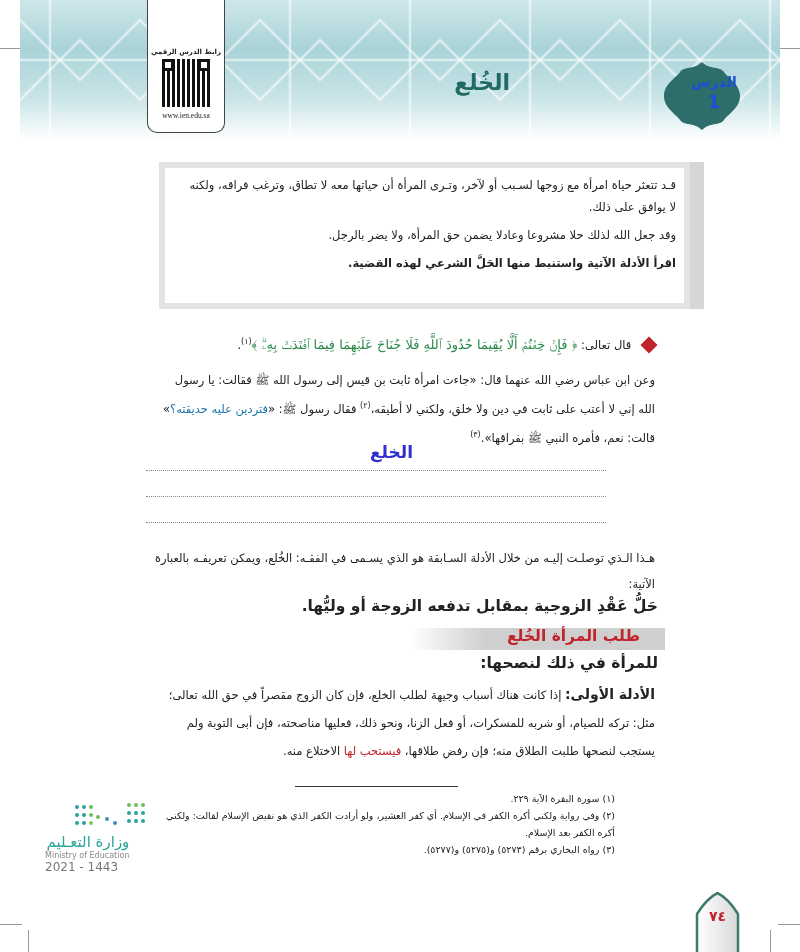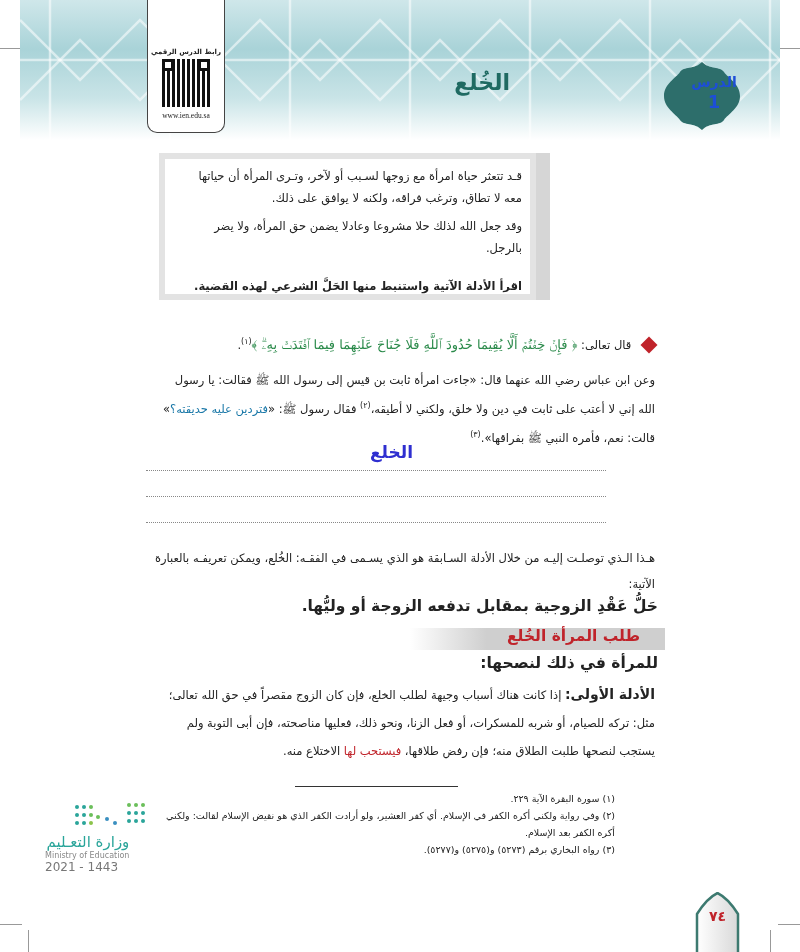--- a/index.html
+++ b/index.html
@@ -14,21 +14,21 @@
      repeating-linear-gradient(90deg,#111 0 3px,#fff 3px 5px),#fff;position:relative;}
   .qr-code::before,.qr-code::after{content:"";position:absolute;width:12px;height:12px;border:3px solid #111;background:#fff;box-sizing:border-box;}
   .qr-code::before{left:0;top:0;}
   .qr-code::after{right:0;top:0;}
   .qr-url{font-family:"Liberation Serif",serif;font-size:7.5px;margin-top:4px;}
   .lesson-title{position:absolute;left:400px;top:70px;width:110px;text-align:right;font-size:22px;font-weight:bold;color:#1f6a62;direction:rtl;}
   .lesson-badge{position:absolute;left:664px;top:62px;width:76px;height:68px;}
   .lesson-badge .txt{position:absolute;left:12px;top:12px;width:100%;text-align:center;color:#1d4ed8;font-weight:bold;direction:rtl;line-height:1.2;}
   .lesson-badge .t1{font-size:14px;}
   .lesson-badge .t2{font-size:18px;}
-  .intro-box{position:absolute;left:165px;top:159px;width:365px;height:135px;background:#fff;direction:rtl;
+  .intro-box{position:absolute;left:165px;top:168px;width:519px;height:135px;background:#fff;direction:rtl;
     box-shadow:0 0 0 6px #e3e3e3, 14px 0 0 6px #d6d6d6;}
   .intro-box p{margin:0;font-size:11.5px;line-height:22px;padding:0 8px 0 18px;}
   .intro-box .bold{font-weight:bold;}
   .content{position:absolute;left:155px;width:500px;direction:rtl;font-size:11.5px;line-height:24px;}
   .quran-line{top:330px;}
   .quran-marker{display:inline-block;width:12px;height:12px;background:#c0232a;transform:rotate(45deg);margin-left:8px;vertical-align:middle;}
   .quran{color:#2a8a4a;font-family:"DejaVu Serif",serif;font-size:13px;}
   .hadith{top:368px;line-height:25px;}
   .blue{color:#1a78a8;}
   .sup{font-size:8px;vertical-align:super;}
@@ -92,21 +92,21 @@
   </svg>
   <div class="txt">
     <div class="t1">الدرس</div>
     <div class="t2">1</div>
   </div>
 </div>
 
 <div class="intro-box">
   <p style="margin-top:6px;">قـد تتعثر حياة امرأة مع زوجها لسـبب أو لآخر، وتـرى المرأة أن حياتها معه لا تطاق، وترغب فراقه، ولكنه لا يوافق على ذلك.</p>
   <p style="margin-top:6px;">وقد جعل الله لذلك حلا مشروعا وعادلا يضمن حق المرأة، ولا يضر بالرجل.</p>
-  <p class="bold" style="margin-top:16px;">اقرأ الأدلة الآتية واستنبط منها الحَلَّ الشرعي لهذه القضية.</p>
+  <p class="bold" style="margin-top:6px;">اقرأ الأدلة الآتية واستنبط منها الحَلَّ الشرعي لهذه القضية.</p>
 </div>
 
 <div class="content quran-line">
   <span class="quran-marker"></span>
   <span>قال تعالى:</span>
   <span class="quran">﴿ فَإِنۡ خِفۡتُمۡ أَلَّا يُقِيمَا حُدُودَ ٱللَّهِ فَلَا جُنَاحَ عَلَيۡهِمَا فِيمَا ٱفۡتَدَتۡ بِهِۦۗ ﴾</span><span class="sup">(١)</span>.
 </div>
 
 <div class="content hadith">
   <span>وعن ابن عباس رضي الله عنهما قال: «جاءت امرأة ثابت بن قيس إلى رسول الله ﷺ فقالت: يا رسول الله إني لا أعتب على ثابت في دين ولا خلق، ولكني لا أطيقه،</span><span class="sup">(٢)</span><span> فقال رسول ﷺ: «</span><span class="blue">فتردين عليه حديقته؟</span><span>» قالت: نعم، فأمره النبي ﷺ بفراقها».</span><span class="sup">(٣)</span>

